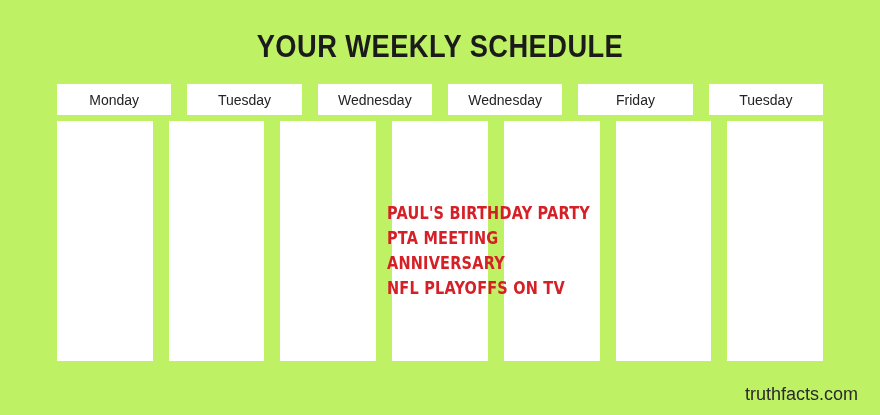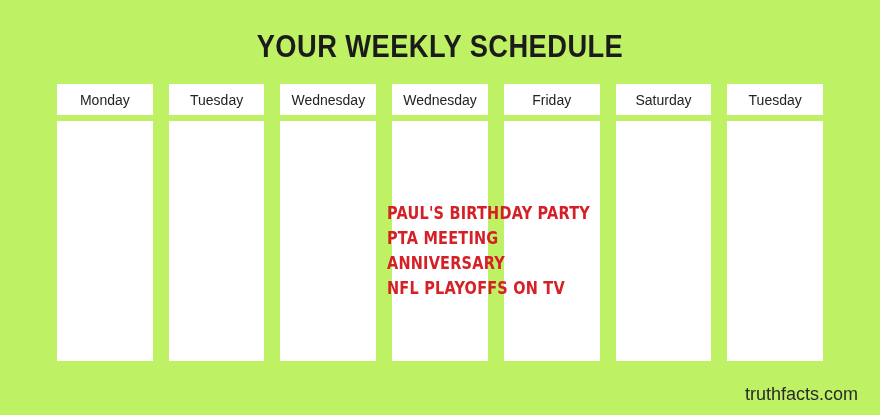--- a/index.html
+++ b/index.html
@@ -137,23 +137,20 @@
       <div class="day-header">
         <span>Wednesday</span>
       </div>
       <div class="day-header">
         <span>Wednesday</span>
       </div>
       <div class="day-header">
         <span>Friday</span>
       </div>
       <div class="day-header">
-        <span>Saturday</span>
-      </div>
-      <div class="day-header">
         <span>Tuesday</span>
       </div>
     </div>
 
     <div class="body-row">
       <div class="day-cell"></div>
       <div class="day-cell"></div>
       <div class="day-cell"></div>
       <div class="day-cell"></div>
       <div class="day-cell"></div>

